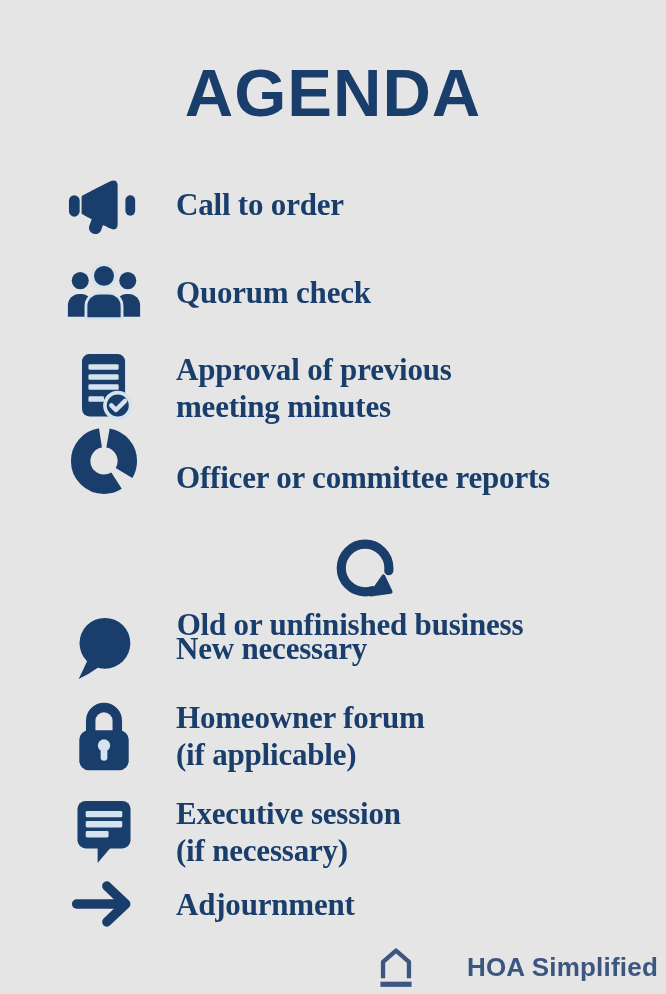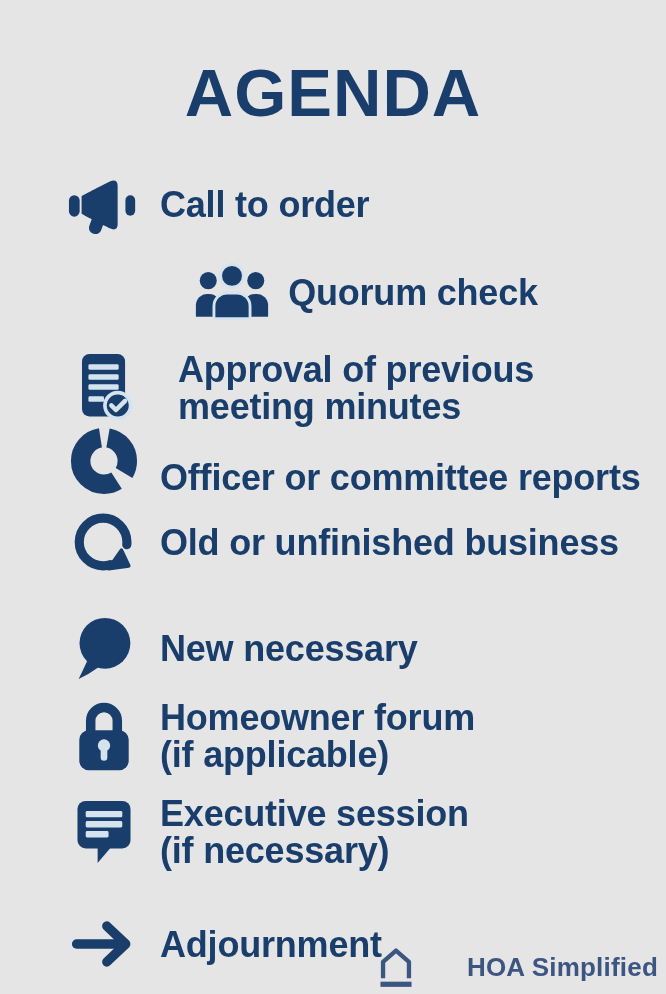--- a/index.html
+++ b/index.html
@@ -18,34 +18,34 @@
   }
   .row{
     position:absolute;left:0;width:100%;
     display:flex;align-items:center;
   }
   .icon-cell{
     margin-left:66px;width:76px;flex:0 0 76px;
     display:flex;align-items:center;justify-content:center;
   }
   .label{
-    margin-left:18px;
-    font-size:36px;font-weight:700;letter-spacing:-0.2px;
-    line-height:37px;color:#1a3e6c;
+    margin-left:34px;
+    font-size:31px;font-weight:700;letter-spacing:-0.2px;
+    line-height:37px;color:#1a3e6c;font-family:Liberation Serif, serif;
   }
   .label span{display:block;}
   .r1{top:166px;height:76px;}
-  .r2{top:260px;height:64px;justify-content:center;}
-  .r3{top:346px;height:84px;gap:18px;}
+  .r2{top:260px;height:64px;}
+  .r3{top:346px;height:84px;}
   .r4{top:420px;height:76px;align-items:flex-end;}
-  .r5{top:506px;height:72px;}
+  .r5{top:530px;height:72px;flex-direction:column;}
   .r6{top:612px;height:72px;}
   .r7{top:694px;height:84px;}
   .r8{top:790px;height:84px;}
-  .r9{top:916px;height:56px;}
+  .r9{top:876px;height:56px;}
   .brand{
     position:absolute;right:8px;bottom:6px;
     display:flex;align-items:center;gap:9px;
   }
   .brand-text{
     font-size:26px;font-weight:800;letter-spacing:0.2px;
     color:#3d5681;
     margin-left:43px;
   }
   svg{display:block;}

